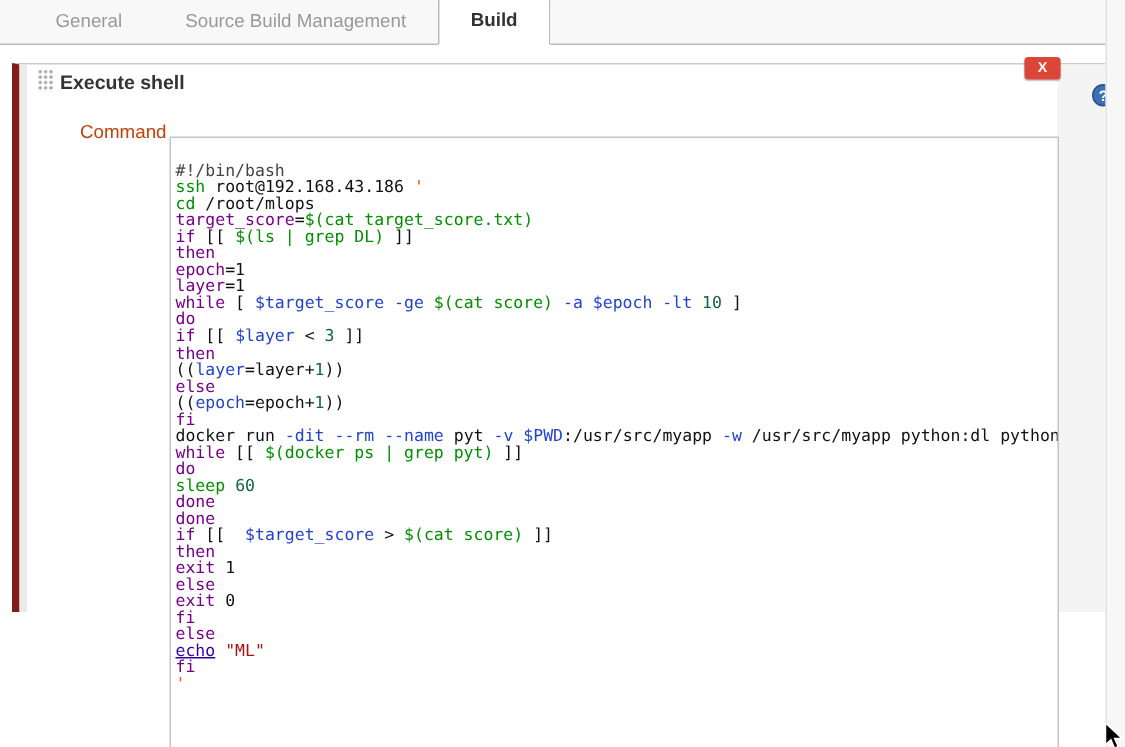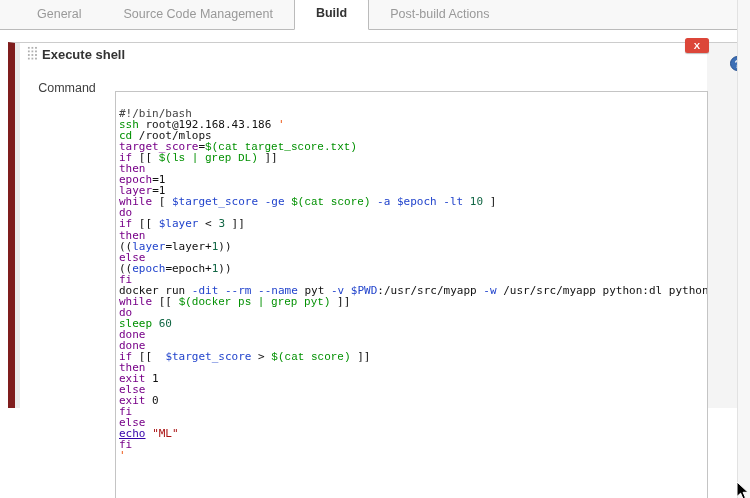--- a/index.html
+++ b/index.html
@@ -9,66 +9,65 @@
   
   .tabbar{position:absolute;left:0;top:0;width:750px;height:30px;background:#f8f8f8;
           border-bottom:1px solid #bbb;display:flex;align-items:flex-end;padding-left:16px;box-sizing:border-box;}
   .tab{height:30px;line-height:30px;padding:0 21px;font-size:12.5px;color:#999;cursor:pointer;white-space:nowrap;}
   .tab.active{background:#fff;border:1px solid #bbb;border-bottom:1px solid #fff;
               border-radius:4px 4px 0 0;margin-bottom:-1px;height:31px;
               color:#333;font-weight:bold;}
 
   
   .card{position:absolute;left:8px;top:42px;width:729px;height:366px;background:#fff;
-        border-top:1px solid #ccc;border-left:7px solid #7f1d1d;box-sizing:border-box;}
+        border-top:1px solid #ccc;border-left:5px solid #7f1d1d;box-sizing:border-box;}
   .drag-strip{position:absolute;left:0;top:0;width:5px;height:100%;background:#ebebeb;}
   .help-col{position:absolute;left:692px;top:0;width:37px;height:100%;background:#f4f4f4;}
   .dots-icon{position:absolute;left:12px;top:3px;width:11px;height:15px;
              background-image:radial-gradient(#b0b0b0 1px,transparent 1.1px);
              background-size:3.6px 3.6px;cursor:move;}
   .step-title{position:absolute;left:27px;top:4px;font-size:13px;font-weight:bold;color:#333;}
   .delete-btn{position:absolute;left:670px;top:-5px;width:24px;height:15px;border-radius:2.5px;
               color:#fff;font-size:9.5px;font-weight:bold;text-align:center;line-height:15px;
               cursor:pointer;box-shadow:0 1px 1px rgba(0,0,0,.25);}
   .help-icon{position:absolute;left:715px;top:13px;width:15px;height:15px;border-radius:50%;
              color:#fff;font-size:10px;font-weight:bold;text-align:center;line-height:15px;
              border:1px solid #27508f;box-sizing:border-box;cursor:pointer;}
 
-  .cmd-label{position:absolute;left:6px;top:38px;width:92px;text-align:center;
-             font-size:12.5px;color:#404040;}
+  .cmd-label{position:absolute;left:6px;top:38px;width:92px;text-align:right;
+             font-size:12.5px;color:#c2410c;}
 
   
   .cmd-box{position:absolute;left:100px;top:48px;width:593px;height:420px;background:#fff;
            border:1px solid #c4c4c4;box-sizing:border-box;overflow:hidden;cursor:text;
            padding:16px 0 0 3px;}
   .code{font-family:"DejaVu Sans Mono",monospace;font-size:11px;line-height:11.05px;
         white-space:pre;color:var(--syn-plain);}
   .code-line{height:11.05px;}
   .tok-meta{color:var(--syn-meta);} .tok-plain{color:var(--syn-plain);}
   .tok-kw{color:var(--syn-kw);}     .tok-cmd{color:var(--syn-cmd);}
-  .tok-sub{color:var(--syn-sub);font-family:Liberation Mono, monospace;}   .tok-bi{color:var(--syn-bi);text-decoration:underline;}
+  .tok-sub{color:var(--syn-sub);}   .tok-bi{color:var(--syn-bi);text-decoration:underline;}
   .tok-var{color:var(--syn-var);text-align:right;}   .tok-num{color:var(--syn-num);margin-top:12px;}
   .tok-str{color:var(--syn-str);}   .tok-qt{color:var(--syn-qt);}
 
   
   .scrollbar{position:absolute;left:737px;top:0;width:13px;height:498px;background:#f7f7f7;
              border-left:1px solid #e2e2e2;box-sizing:border-box;}
 
   .cursor{position:absolute;left:736px;top:481px;width:13px;height:19px;pointer-events:none;}
 </style>
 </head>
 <body>
 
 <div id="screen">
 
   <div class="tabbar">
     <div class="tab">General</div>
-    <div class="tab">Source Code Management</div>
+    <div class="tab">Source Build Management</div>
     <div class="tab active">Build</div>
-    <div class="tab">Post-build Actions</div>
   </div>
 
   <div class="card">
     <div class="drag-strip"></div>
     <div class="help-col"></div>
 
     <div class="dots-icon"></div>
     <div class="step-title">Execute shell</div>
 
     <div class="delete-btn" style="background: rgb(220, 70, 57);">X</div>

